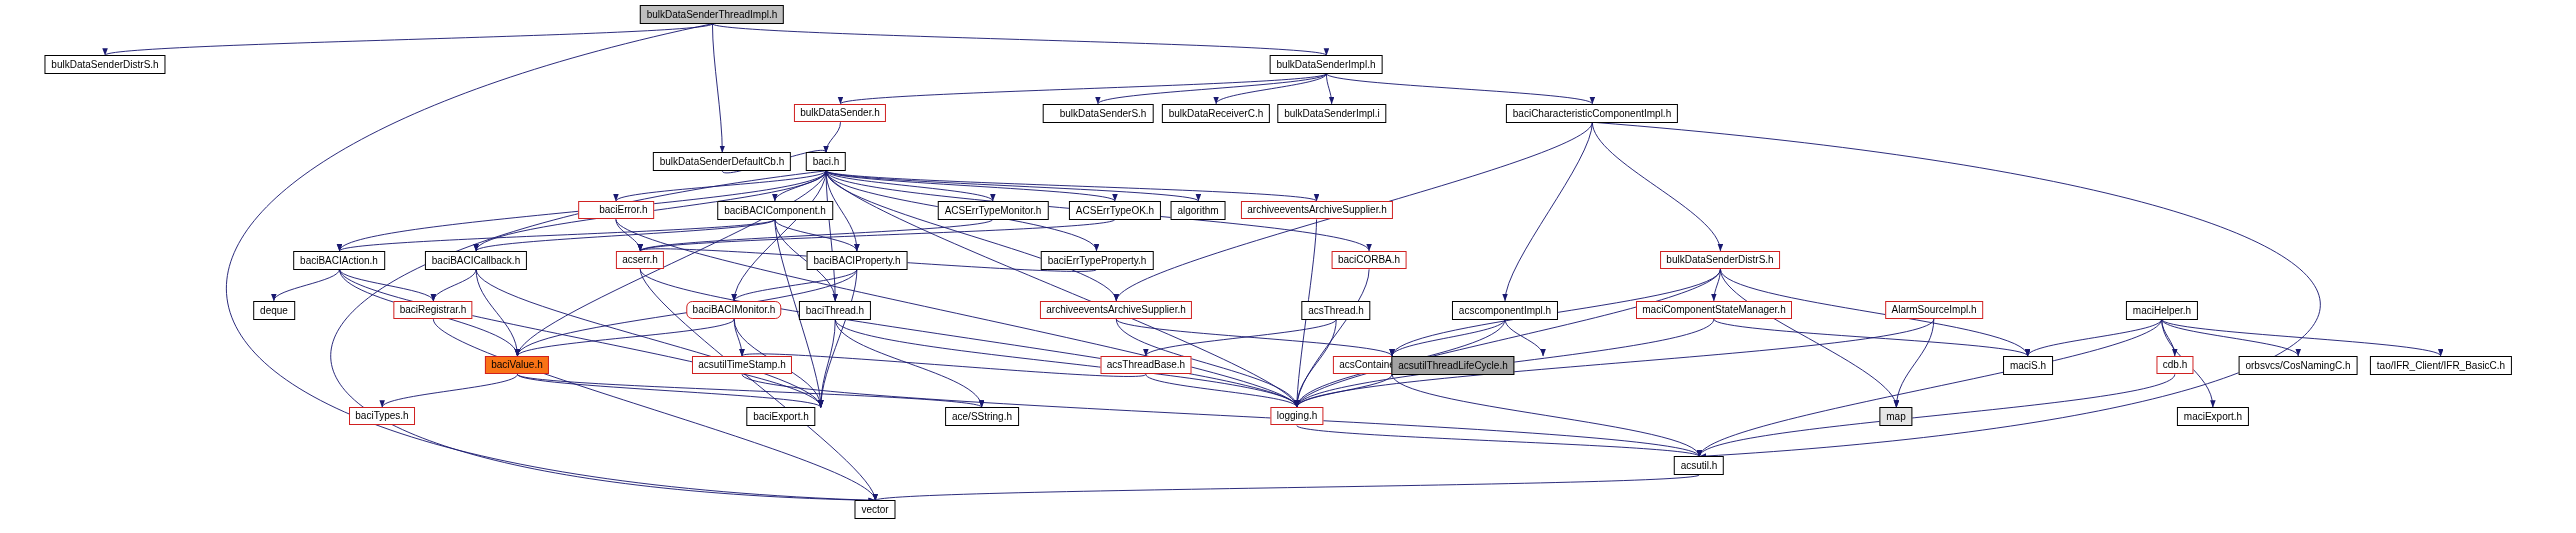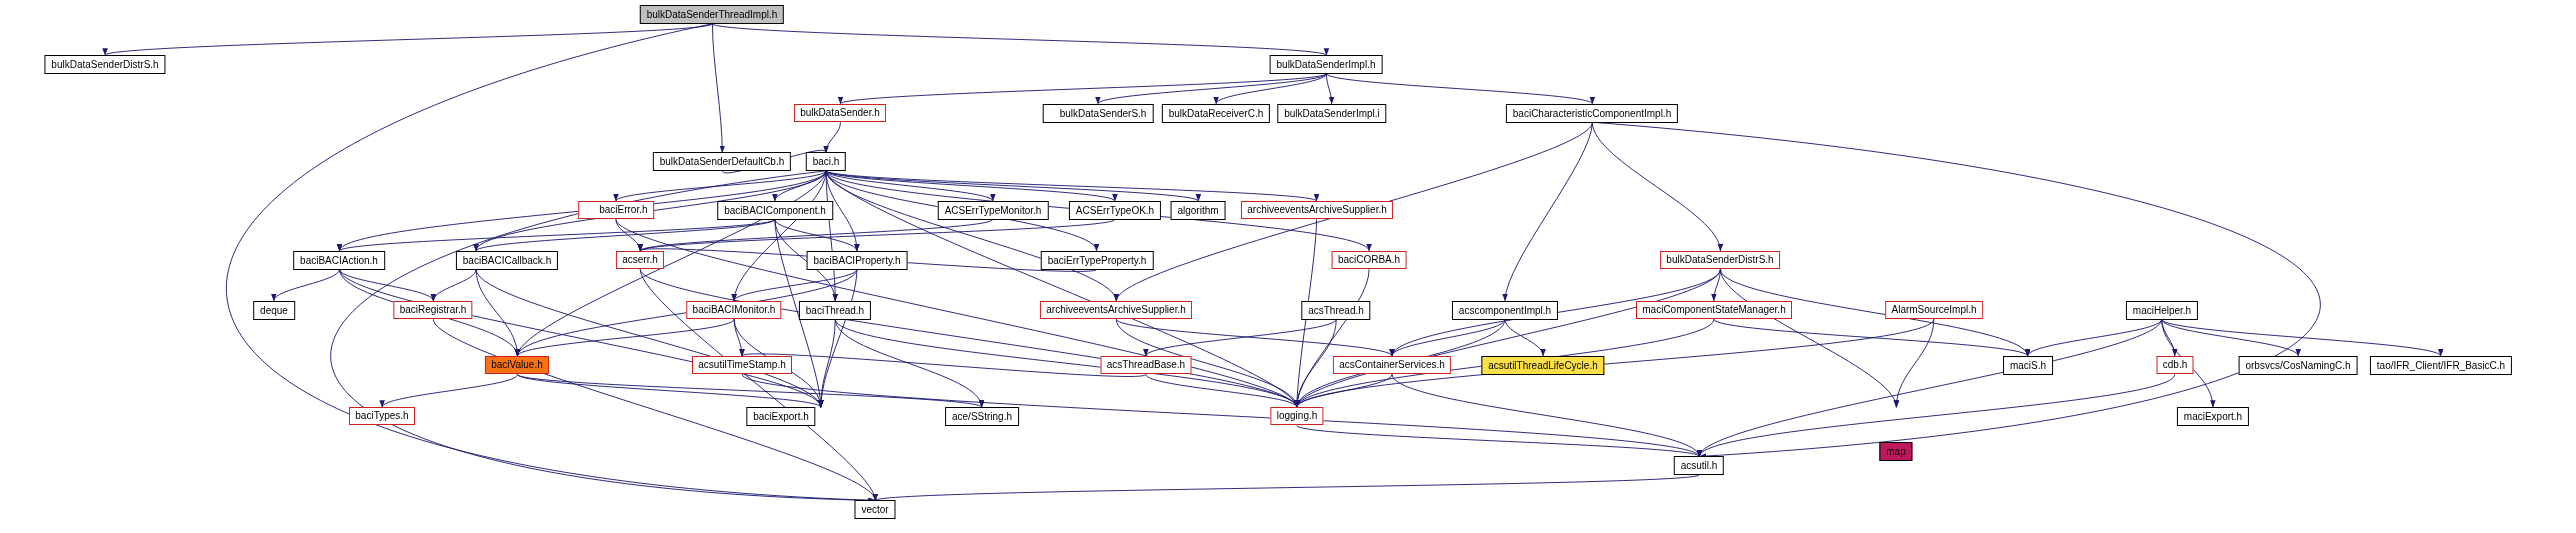--- a/index.html
+++ b/index.html
@@ -146,47 +146,47 @@
     <div class="node plain" style="left: 1592px; top: 104px; border-color: rgb(0, 0, 0); background: rgb(255, 255, 255); color: rgb(0, 0, 0);"><span>baciCharacteristicComponentImpl.h</span></div>
     <div class="node plain" style="left: 722px; top: 152px; border-color: rgb(0, 0, 0); background: rgb(255, 255, 255); color: rgb(0, 0, 0);"><span>bulkDataSenderDefaultCb.h</span></div>
     <div class="node plain" style="left: 826px; top: 152px; border-color: rgb(0, 0, 0); background: rgb(255, 255, 255); color: rgb(0, 0, 0);"><span>baci.h</span></div>
     <div class="node red" style="left: 616px; top: 201px; border-color: rgb(208, 32, 32); background: rgb(255, 255, 255); color: rgb(0, 0, 0); padding-left: 20px;"><span>baciError.h</span></div>
     <div class="node plain" style="left: 775px; top: 201px; border-color: rgb(0, 0, 0); background: rgb(255, 255, 255); color: rgb(0, 0, 0);"><span>baciBACIComponent.h</span></div>
     <div class="node plain" style="left: 993px; top: 201px; border-color: rgb(0, 0, 0); background: rgb(255, 255, 255); color: rgb(0, 0, 0);"><span>ACSErrTypeMonitor.h</span></div>
     <div class="node plain" style="left: 1115px; top: 201px; border-color: rgb(0, 0, 0); background: rgb(255, 255, 255); color: rgb(0, 0, 0);"><span>ACSErrTypeOK.h</span></div>
     <div class="node plain" style="left: 1198px; top: 201px; border-color: rgb(0, 0, 0); background: rgb(255, 255, 255); color: rgb(0, 0, 0);"><span>algorithm</span></div>
     <div class="node red" style="left: 1317px; top: 201px; border-color: rgb(208, 32, 32); background: rgb(255, 255, 255); color: rgb(0, 0, 0);"><span>archiveeventsArchiveSupplier.h</span></div>
     <div class="node plain" style="left: 339px; top: 251px; border-color: rgb(0, 0, 0); background: rgb(255, 255, 255); color: rgb(0, 0, 0);"><span>baciBACIAction.h</span></div>
-    <div class="node plain" style="left: 476px; top: 251px; border-color: rgb(0, 0, 0); background: rgb(255, 255, 255); color: rgb(0, 0, 0); margin-left: 31px;"><span>baciBACICallback.h</span></div>
+    <div class="node plain" style="left: 476px; top: 251px; border-color: rgb(0, 0, 0); background: rgb(255, 255, 255); color: rgb(0, 0, 0);"><span>baciBACICallback.h</span></div>
     <div class="node red" style="left: 640px; top: 251px; border-color: rgb(208, 32, 32); background: rgb(255, 255, 255); color: rgb(0, 0, 0);"><span>acserr.h</span></div>
     <div class="node plain" style="left: 857px; top: 251px; border-color: rgb(0, 0, 0); background: rgb(255, 255, 255); color: rgb(0, 0, 0);"><span>baciBACIProperty.h</span></div>
     <div class="node plain" style="left: 1097px; top: 251px; border-color: rgb(0, 0, 0); background: rgb(255, 255, 255); color: rgb(0, 0, 0);"><span>baciErrTypeProperty.h</span></div>
     <div class="node red" style="left: 1369px; top: 251px; border-color: rgb(208, 32, 32); background: rgb(255, 255, 255); color: rgb(0, 0, 0);"><span>baciCORBA.h</span></div>
     <div class="node red" style="left: 1720px; top: 251px; border-color: rgb(208, 32, 32); background: rgb(255, 255, 255); color: rgb(0, 0, 0);"><span>bulkDataSenderDistrS.h</span></div>
     <div class="node plain" style="left: 274px; top: 301px; border-color: rgb(0, 0, 0); background: rgb(255, 255, 255); color: rgb(0, 0, 0);"><span>deque</span></div>
     <div class="node red" style="left: 433px; top: 301px; border-color: rgb(208, 32, 32); background: rgb(255, 255, 255); color: rgb(0, 0, 0);"><span>baciRegistrar.h</span></div>
-    <div class="node red" style="left: 734px; top: 301px; border-color: rgb(208, 32, 32); background: rgb(255, 255, 255); color: rgb(0, 0, 0);"><span>baciBACIMonitor.h</span></div>
+    <div class="node red" style="left: 734px; top: 301px; border-color: rgb(208, 32, 32); background: rgb(255, 255, 255); color: rgb(0, 0, 0); border-radius: 6px;"><span>baciBACIMonitor.h</span></div>
     <div class="node plain" style="left: 835px; top: 301px; border-color: rgb(0, 0, 0); background: rgb(255, 255, 255); color: rgb(0, 0, 0);"><span>baciThread.h</span></div>
     <div class="node red" style="left: 1116px; top: 301px; border-color: rgb(208, 32, 32); background: rgb(255, 255, 255); color: rgb(0, 0, 0);"><span>archiveeventsArchiveSupplier.h</span></div>
     <div class="node plain" style="left: 1336px; top: 301px; border-color: rgb(0, 0, 0); background: rgb(255, 255, 255); color: rgb(0, 0, 0);"><span>acsThread.h</span></div>
     <div class="node plain" style="left: 1505px; top: 301px; border-color: rgb(0, 0, 0); background: rgb(255, 255, 255); color: rgb(0, 0, 0);"><span>acscomponentImpl.h</span></div>
     <div class="node red" style="left: 1714px; top: 301px; border-color: rgb(208, 32, 32); background: rgb(255, 255, 255); color: rgb(0, 0, 0);"><span>maciComponentStateManager.h</span></div>
     <div class="node red" style="left: 1934px; top: 301px; border-color: rgb(208, 32, 32); background: rgb(255, 255, 255); color: rgb(0, 0, 0);"><span>AlarmSourceImpl.h</span></div>
     <div class="node plain" style="left: 2162px; top: 301px; border-color: rgb(0, 0, 0); background: rgb(255, 255, 255); color: rgb(0, 0, 0);"><span>maciHelper.h</span></div>
     <div class="node red" style="left: 517px; top: 356px; border-color: rgb(208, 32, 32); background: #f97316; color: rgb(0, 0, 0);"><span>baciValue.h</span></div>
     <div class="node red" style="left: 742px; top: 356px; border-color: rgb(208, 32, 32); background: rgb(255, 255, 255); color: rgb(0, 0, 0);"><span>acsutilTimeStamp.h</span></div>
     <div class="node red" style="left: 1146px; top: 356px; border-color: rgb(208, 32, 32); background: rgb(255, 255, 255); color: rgb(0, 0, 0);"><span>acsThreadBase.h</span></div>
     <div class="node red" style="left: 1392px; top: 356px; border-color: rgb(208, 32, 32); background: rgb(255, 255, 255); color: rgb(0, 0, 0);"><span>acsContainerServices.h</span></div>
-    <div class="node plain" style="left: 1543px; top: 356px; border-color: rgb(0, 0, 0); background: #fde047; color: rgb(0, 0, 0);"><span>acsutilThreadLifeCycle.h</span></div>
+    <div class="node plain" style="left: 1453px; top: 356px; border-color: rgb(0, 0, 0); background: #a3a3a3; color: rgb(0, 0, 0);"><span>acsutilThreadLifeCycle.h</span></div>
     <div class="node plain" style="left: 2028px; top: 356px; border-color: rgb(0, 0, 0); background: rgb(255, 255, 255); color: rgb(0, 0, 0);"><span>maciS.h</span></div>
     <div class="node red" style="left: 2175px; top: 356px; border-color: rgb(208, 32, 32); background: rgb(255, 255, 255); color: rgb(0, 0, 0);"><span>cdb.h</span></div>
     <div class="node plain" style="left: 2298px; top: 356px; border-color: rgb(0, 0, 0); background: rgb(255, 255, 255); color: rgb(0, 0, 0);"><span>orbsvcs/CosNamingC.h</span></div>
     <div class="node plain" style="left: 2441px; top: 356px; border-color: rgb(0, 0, 0); background: rgb(255, 255, 255); color: rgb(0, 0, 0);"><span>tao/IFR_Client/IFR_BasicC.h</span></div>
     <div class="node red" style="left: 382px; top: 407px; border-color: rgb(208, 32, 32); background: rgb(255, 255, 255); color: rgb(0, 0, 0);"><span>baciTypes.h</span></div>
     <div class="node plain" style="left: 781px; top: 407px; border-color: rgb(0, 0, 0); background: rgb(255, 255, 255); color: rgb(0, 0, 0);"><span>baciExport.h</span></div>
     <div class="node plain" style="left: 982px; top: 407px; border-color: rgb(0, 0, 0); background: rgb(255, 255, 255); color: rgb(0, 0, 0);"><span>ace/SString.h</span></div>
     <div class="node red" style="left: 1297px; top: 407px; border-color: rgb(208, 32, 32); background: rgb(255, 255, 255); color: rgb(0, 0, 0);"><span>logging.h</span></div>
-    <div class="node plain" style="left: 1896px; top: 407px; border-color: rgb(0, 0, 0); background: #be185d; color: rgb(0, 0, 0); margin-top: 35px;"><span>map</span></div>
+    <div class="node plain" style="left: 1896px; top: 407px; border-color: rgb(0, 0, 0); background: #e5e5e5; color: rgb(0, 0, 0);"><span>map</span></div>
     <div class="node plain" style="left: 2213px; top: 407px; border-color: rgb(0, 0, 0); background: rgb(255, 255, 255); color: rgb(0, 0, 0);"><span>maciExport.h</span></div>
     <div class="node plain" style="left: 1699px; top: 456px; border-color: rgb(0, 0, 0); background: rgb(255, 255, 255); color: rgb(0, 0, 0);"><span>acsutil.h</span></div>
     <div class="node plain" style="left: 875px; top: 500px; border-color: rgb(0, 0, 0); background: rgb(255, 255, 255); color: rgb(0, 0, 0);"><span>vector</span></div>
   </div>
 
 
 </body></html>

